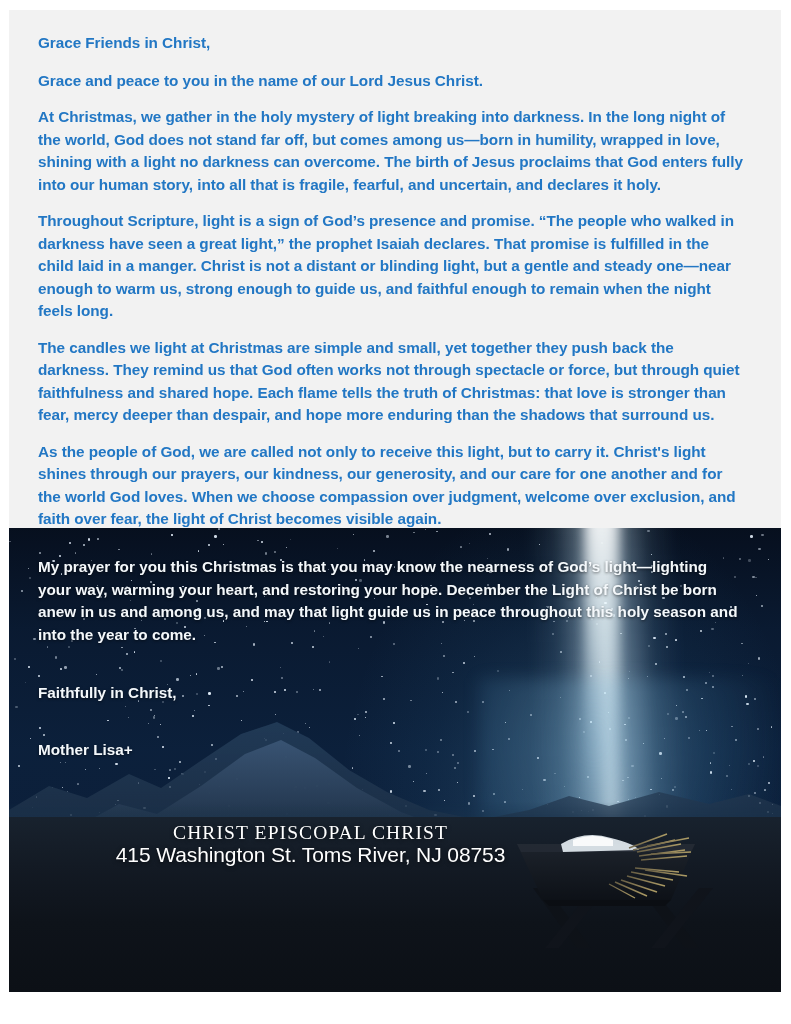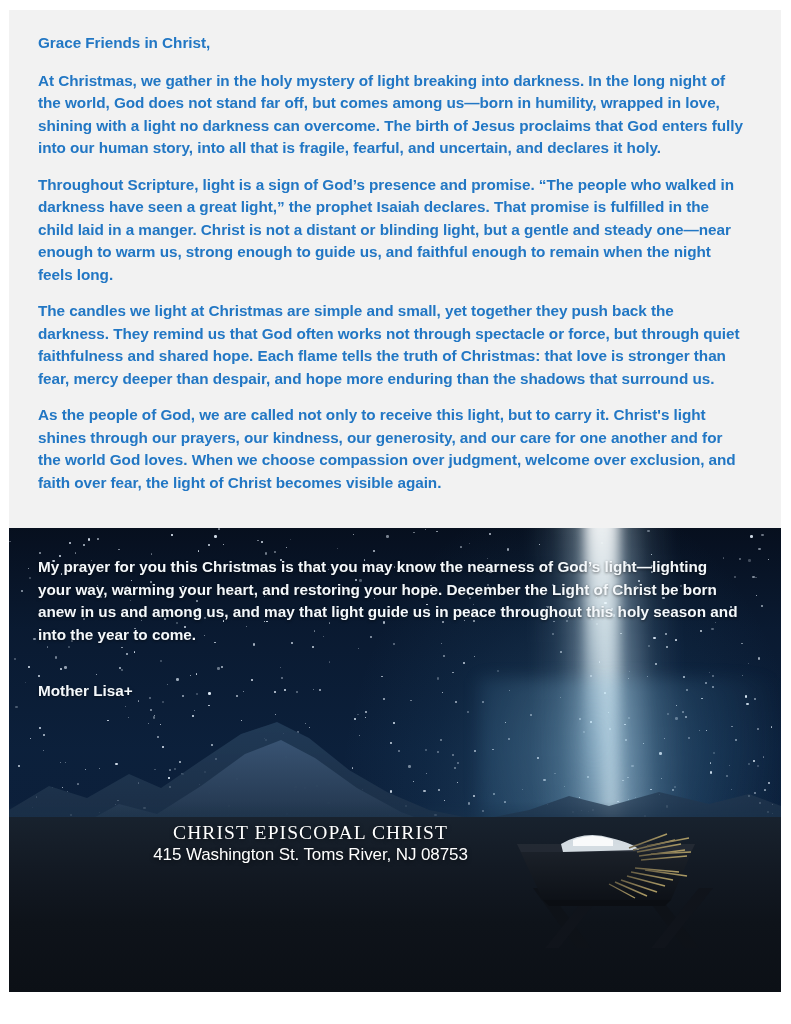--- a/index.html
+++ b/index.html
@@ -205,21 +205,21 @@
   }
   .church-name {
     font-family: "Liberation Serif", "DejaVu Serif", serif;
     font-size: 19.5px;
     letter-spacing: 1.1px;
     font-weight: 400;
     line-height: 23px;
   }
   .church-address {
     font-family: "Liberation Sans", sans-serif;
-    font-size: 17px;
+    font-size: 21px;
     font-weight: 400;
     line-height: 22px;
     letter-spacing: -0.1px;
   }
   .church-url {
     font-family: "Liberation Sans", sans-serif;
     font-size: 16px;
     font-weight: 400;
     line-height: 22px;
     letter-spacing: -0.1px;
@@ -233,20 +233,21 @@
     letter-spacing: 0.2px;
   }
 </style>
 </head>
 <body>
 
 <div id="page">
 
   <section class="letter-section">
     <p class="salutation">Grace Friends in Christ,</p>
+    <p>Grace and peace to you in the name of our Lord Jesus Christ.</p>
     <p>At Christmas, we gather in the holy mystery of light breaking into darkness. In the long night of the world, God does not stand far off, but comes among us—born in humility, wrapped in love, shining with a light no darkness can overcome. The birth of Jesus proclaims that God enters fully into our human story, into all that is fragile, fearful, and uncertain, and declares it holy.</p>
     <p>Throughout Scripture, light is a sign of God’s presence and promise. “The people who walked in darkness have seen a great light,” the prophet Isaiah declares. That promise is fulfilled in the child laid in a manger. Christ is not a distant or blinding light, but a gentle and steady one—near enough to warm us, strong enough to guide us, and faithful enough to remain when the night feels long.</p>
     <p>The candles we light at Christmas are simple and small, yet together they push back the darkness. They remind us that God often works not through spectacle or force, but through quiet faithfulness and shared hope. Each flame tells the truth of Christmas: that love is stronger than fear, mercy deeper than despair, and hope more enduring than the shadows that surround us.</p>
     <p>As the people of God, we are called not only to receive this light, but to carry it. Christ's light shines through our prayers, our kindness, our generosity, and our care for one another and for the world God loves. When we choose compassion over judgment, welcome over exclusion, and faith over fear, the light of Christ becomes visible again.</p>
   </section>
 
   <section class="night-section">
 
     <div class="sky"></div>
     <div class="stars" id="stars">
@@ -755,20 +756,21 @@
           <path d="M120 84 L146 98"></path>
         <path d="M158 46 L200 38"></path>
           <path d="M162 54 L202 52"></path>
           <path d="M156 70 L198 76"></path>
       </g>
       <path d="M54 100 L182 100 L176 106 L60 106 Z" fill="#0b0e13"></path>
     </svg>
 
     <div class="night-text">
       <p>My prayer for you this Christmas is that you may know the nearness of God’s light—lighting your way, warming your heart, and restoring your hope. December the Light of Christ be born anew in us and among us, and may that light guide us in peace throughout this holy season and into the year to come.</p>
+      <p class="closing">Faithfully in Christ,</p>
       <p class="signature">Mother Lisa+</p>
 
       <div class="church-block">
         <div class="church-name">CHRIST EPISCOPAL CHRIST</div>
         <div class="church-address">415 Washington St. Toms River, NJ 08753</div>
       </div>
     </div>
 
   </section>
 </div>

